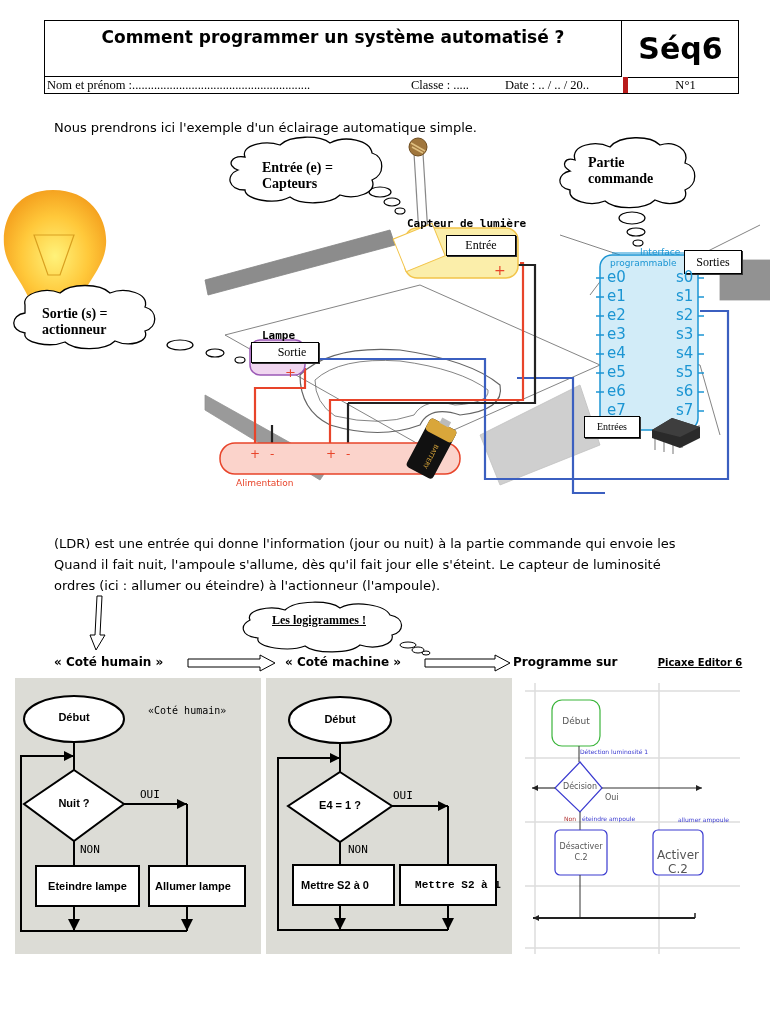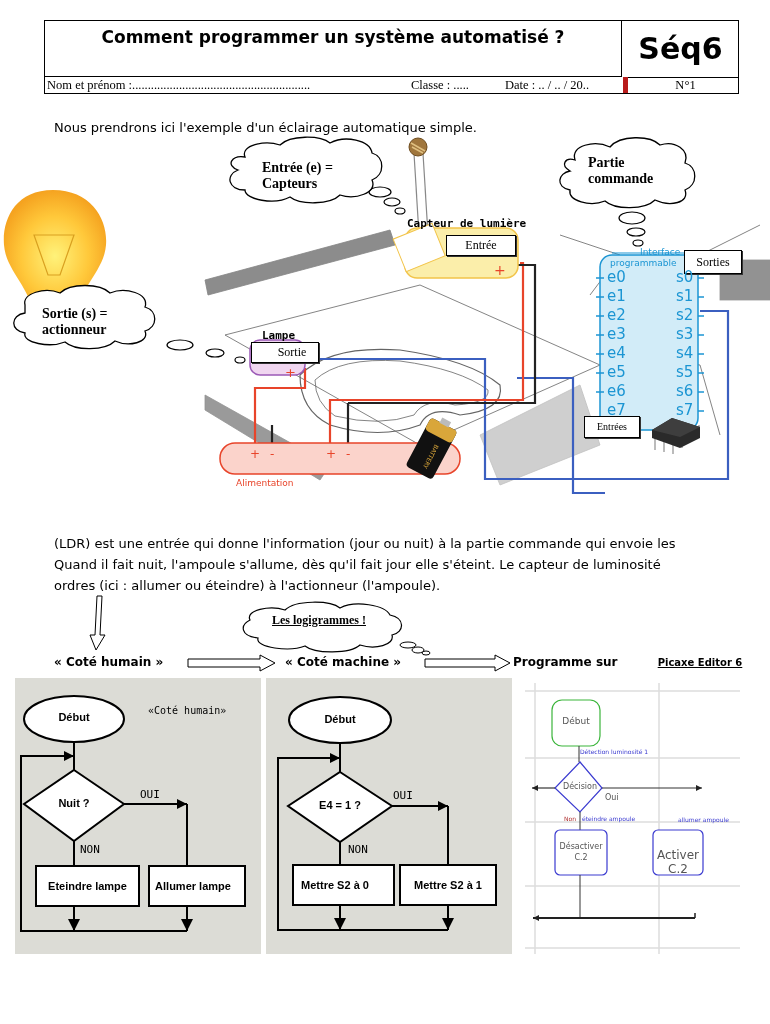--- a/index.html
+++ b/index.html
@@ -283,21 +283,21 @@
       <polygon points="176,240 188,240 182,252"></polygon>
       <polygon points="64,75 64,85 74,80"></polygon>
       <polygon points="172,123 172,133 182,128"></polygon>
     </g>
   </svg>
   <div class="abs fc-text" style="left:34px;top:35px;width:80px;text-align:center;">Début</div>
   <div class="abs fc-text" style="left:34px;top:121px;width:80px;text-align:center;">E4 = 1 ?</div>
   <div class="abs mono" style="left:127px;top:111px;">OUI</div>
   <div class="abs mono" style="left:82px;top:165px;">NON</div>
   <div class="abs fc-text" style="left:27px;top:201px;width:84px;text-align:center;">Mettre S2 à 0</div>
-  <div class="abs fc-text" style="left:134px;top:201px;width:96px;text-align:center;">Mettre S2 à 1</div>
+  <div class="abs fc-text" style="left:144px;top:201px;width:96px;text-align:center;font-family:Liberation Mono, monospace;">Mettre S2 à 1</div>
 </div>
 
 <div class="abs" style="left:520px;top:678px;width:225px;height:276px;background:#fff;">
   <svg width="225" height="276" style="position:absolute;left:0;top:0">
     <g stroke="#ddd" stroke-width="1.5">
       <line x1="5" y1="13" x2="220" y2="13"></line>
       <line x1="5" y1="80" x2="220" y2="80"></line>
       <line x1="5" y1="144" x2="220" y2="144"></line>
       <line x1="5" y1="208" x2="220" y2="208"></line>
       <line x1="5" y1="270" x2="220" y2="270"></line>

